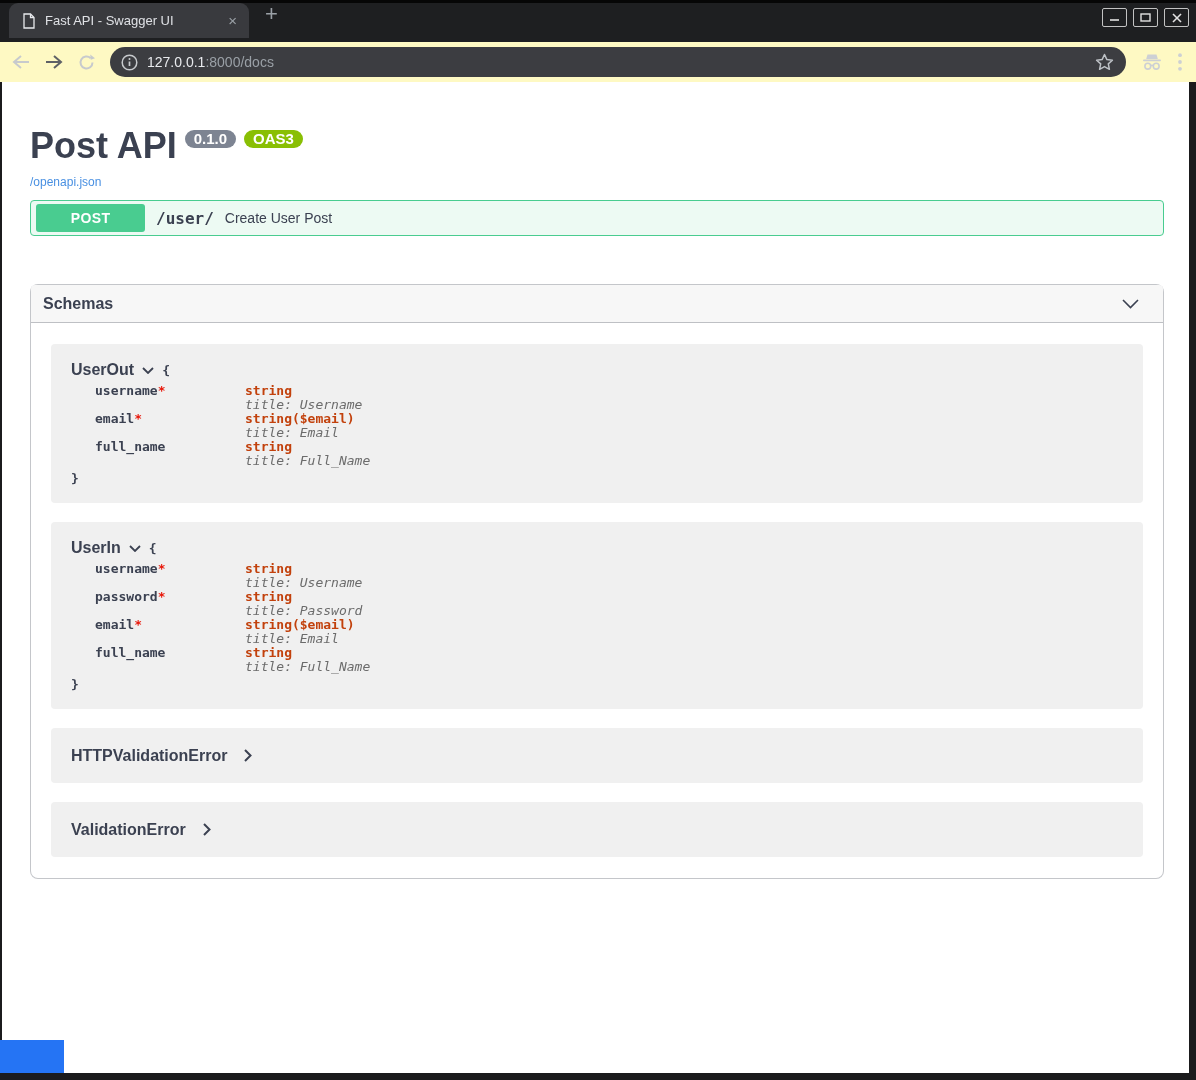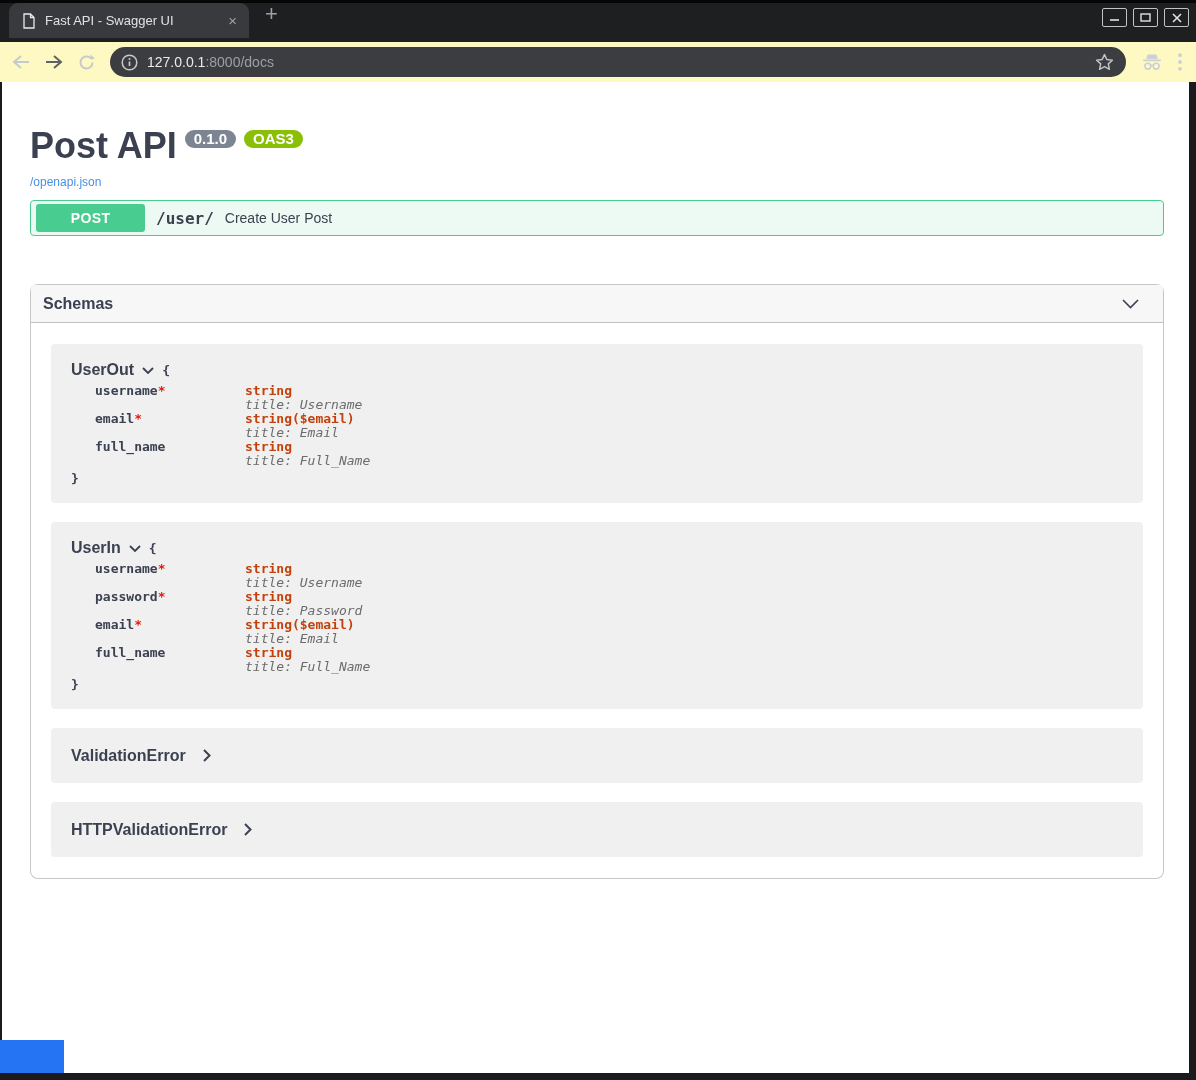--- a/index.html
+++ b/index.html
@@ -310,37 +310,37 @@
                     <div class="mono prop-type">string</div>
                   <div class="mono prop-fmt">title: Full_Name</div>
                   </td>
             </tr>
           </tbody>
             </table>
           <div class="mono brace model-close">}</div>
         </div>
 
         <div class="model-box model-collapsed">
+          <span class="model-title">HTTPValidationError</span>
+          <span>
+            <svg width="8" height="13" viewBox="0 0 8 13" fill="none" stroke="#3b4151" stroke-width="2">
+                <polyline points="1,1 6.5,6.5 1,12"></polyline>
+              </svg>
+          </span>
+        </div>
+
+        <div class="model-box model-collapsed">
           <span class="model-title">ValidationError</span>
           <span>
             <svg width="8" height="13" viewBox="0 0 8 13" fill="none" stroke="#3b4151" stroke-width="2">
                 <polyline points="1,1 6.5,6.5 1,12"></polyline>
               </svg>
           </span>
         </div>
 
-        <div class="model-box model-collapsed">
-          <span class="model-title">HTTPValidationError</span>
-          <span>
-            <svg width="8" height="13" viewBox="0 0 8 13" fill="none" stroke="#3b4151" stroke-width="2">
-                <polyline points="1,1 6.5,6.5 1,12"></polyline>
-              </svg>
-          </span>
-        </div>
-
       </div>
     </div>
   </div>
 
   <div class="bottombar"></div>
 </div>
 
 <div class="artifact-blue"></div>
 
 </body></html>

